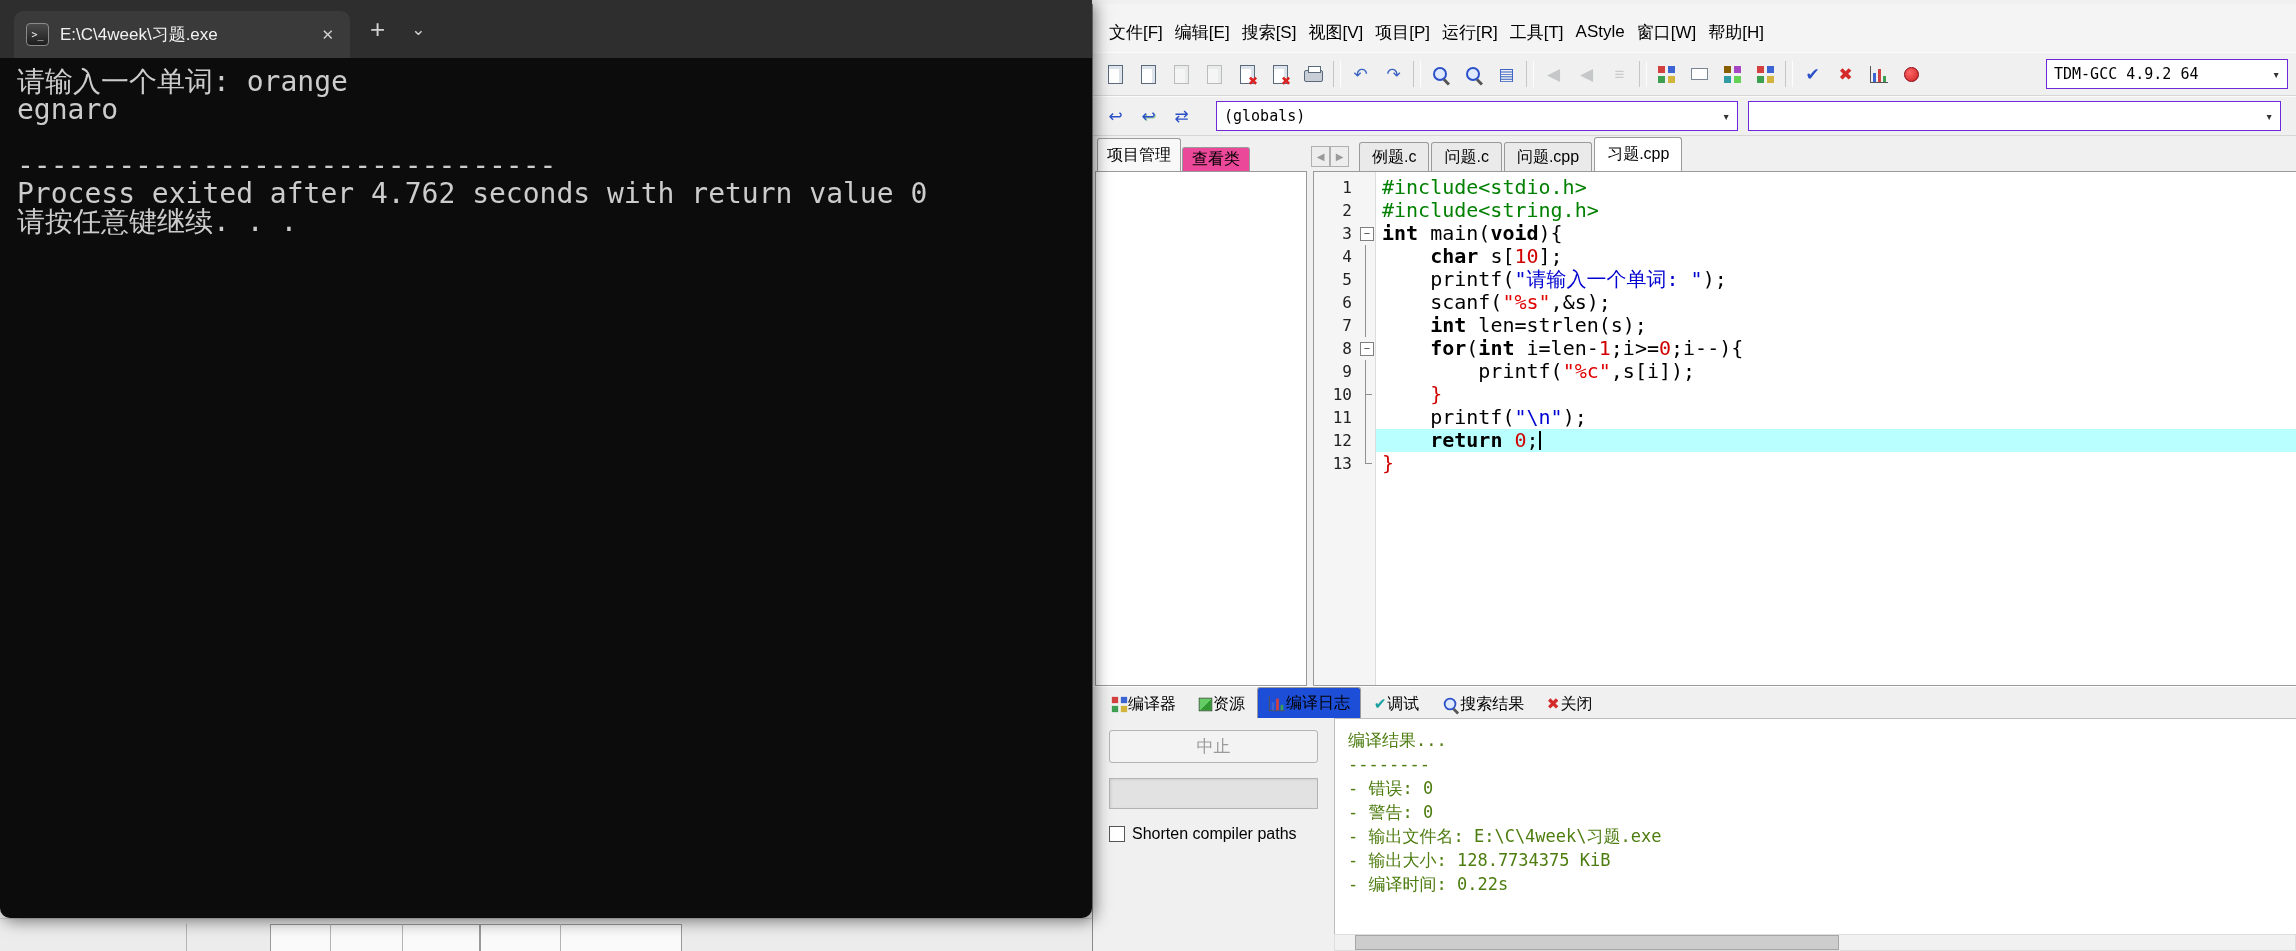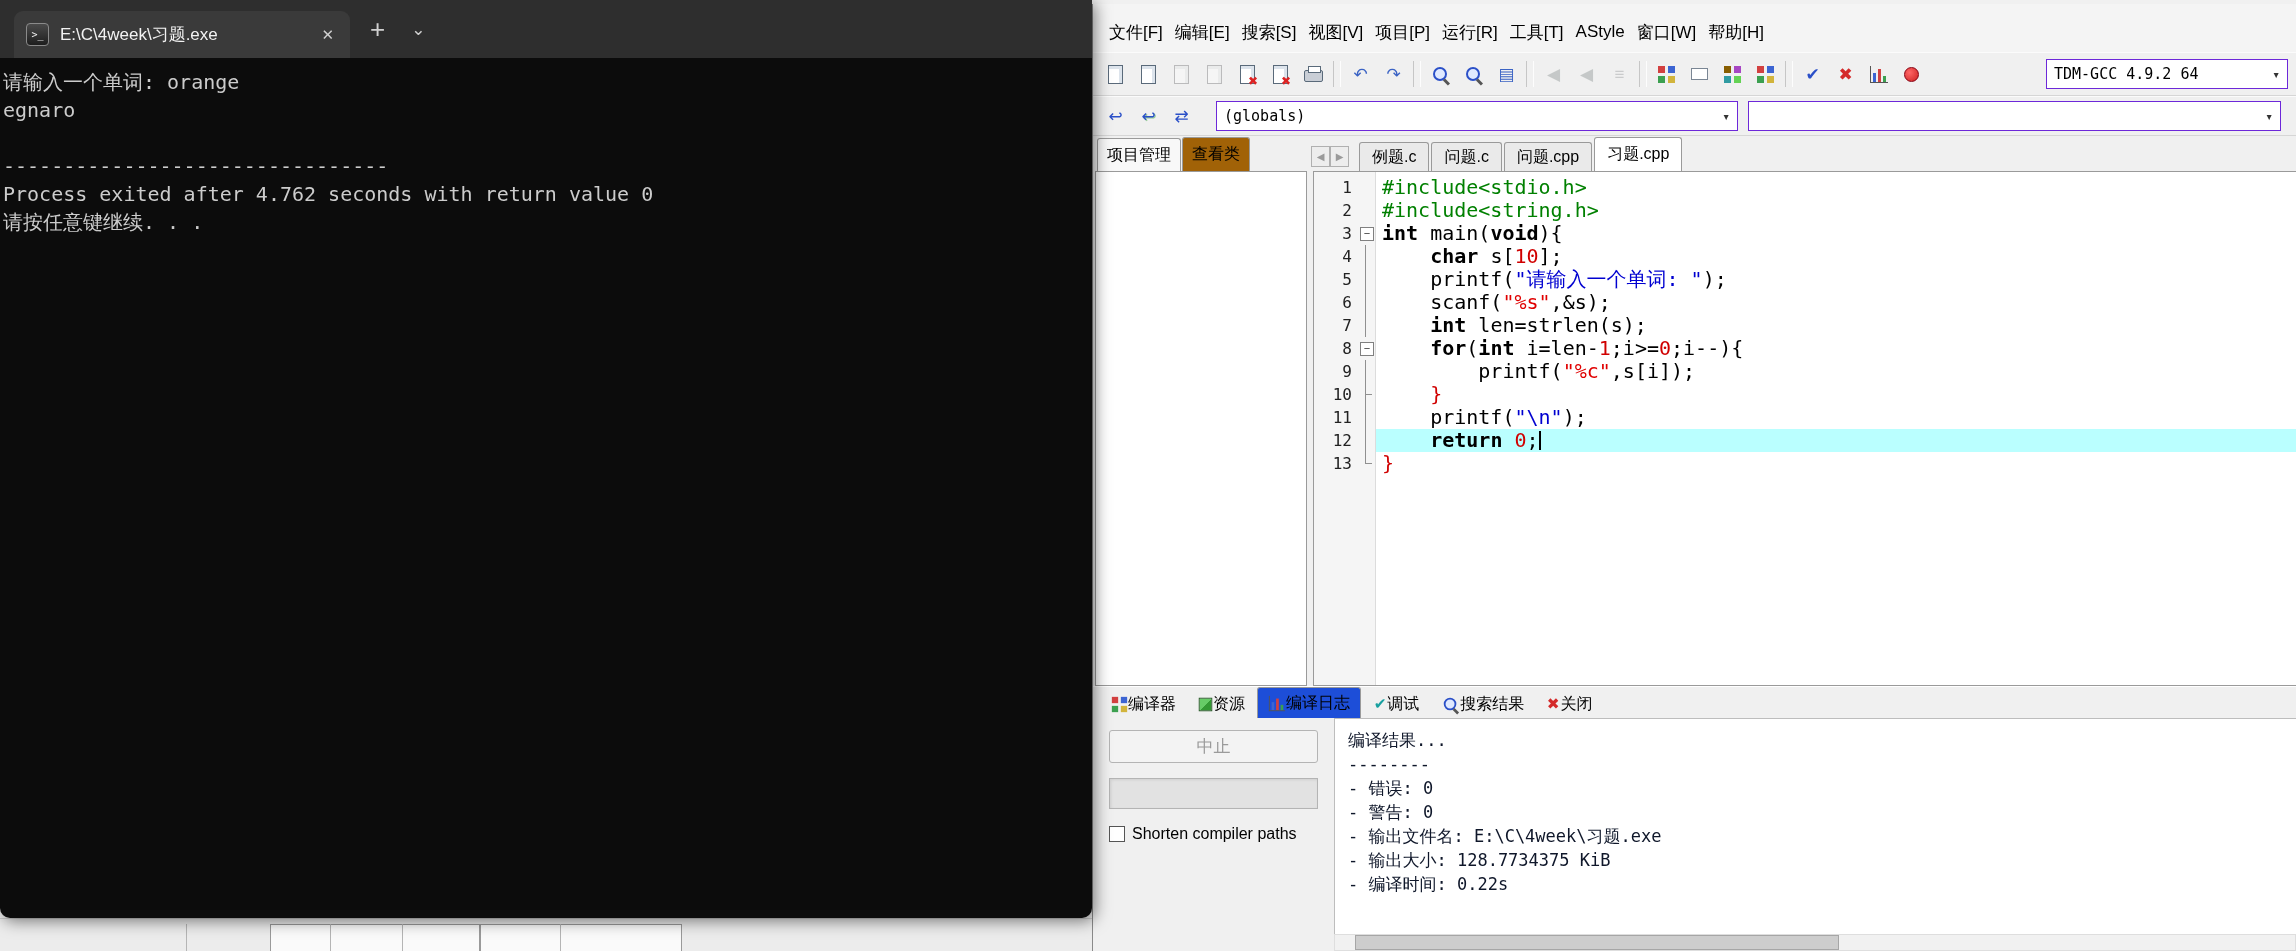--- a/index.html
+++ b/index.html
@@ -13,21 +13,21 @@
 
   
   .terminal{position:absolute;left:0;top:0;width:1092px;height:918px;background:#0c0c0c;border-radius:0 0 10px 10px;z-index:3;box-shadow:3px 3px 16px rgba(0,0,0,.5)}
   .term-titlebar{height:58px;background:#2e2e2e;display:flex;align-items:flex-end;padding-left:14px;border-radius:0}
   .term-tab{height:47px;width:336px;background:#3a3a3a;border-radius:9px 9px 0 0;display:flex;align-items:center;gap:11px;padding:0 12px;color:#f2f2f2}
   .term-tab-icon{width:23px;height:23px;border:1px solid #8a8a8a;border-radius:4px;background:linear-gradient(#4a4a4a,#1e1e1e);color:#eee;font-size:10px;display:flex;align-items:center;justify-content:center;font-family:"DejaVu Sans Mono",monospace;flex:0 0 auto}
   .term-tab-title{flex:1;font-size:17px;white-space:nowrap;overflow:hidden}
   .term-tab-close{font-size:15px;color:#cfcfcf;padding:2px 4px}
   .term-plus{align-self:center;margin-left:20px;font-size:26px;color:#d0d0d0;line-height:1}
   .term-caret{align-self:center;margin-left:26px;font-size:17px;color:#d0d0d0}
-  .term-body{padding:10px 3px;font-family:"DejaVu Sans Mono",monospace;font-size:20px;color:#cccccc}
+  .term-body{padding:10px 17px;font-family:"DejaVu Sans Mono",monospace;font-size:28px;color:#cccccc}
   .term-line{height:28px;line-height:28px;white-space:pre}
 
   
   .ide{position:absolute;left:1092px;top:4px;width:1204px;height:951px;background:#f0f0f0;display:flex;flex-direction:column;overflow:hidden;border-left:1px solid #8a8a8a}
   .title-sliver{height:8px;background:#f4f4f4}
   .menu-bar{height:40px;display:flex;align-items:center;padding-left:10px;font-size:17px;background:#f4f4f4}
   .menu-item{padding:6px 6px}
 
   .toolbar{display:flex;align-items:center;padding:0 6px;border-top:1px solid #fbfbfb;border-bottom:1px solid #d6d6d6;background:#f0f0f0}
   .toolbar-main{height:44px}
@@ -56,21 +56,21 @@
   .ic-grid-green{filter:hue-rotate(55deg)}
   .ic-chart{width:18px;height:17px;border-left:1px solid #555;border-bottom:1px solid #555;background-image:linear-gradient(#3c64d2,#3c64d2),linear-gradient(#d24040,#d24040),linear-gradient(#3ca050,#3ca050);background-repeat:no-repeat;background-size:3px 9px,3px 13px,3px 6px;background-position:left 2px bottom 0,left 7px bottom 0,left 12px bottom 0}
   .ic-bug{width:15px;height:15px;border-radius:50%;background:radial-gradient(circle at 35% 35%,#f66,#c22);border:1px solid #801}
   .ic-res{width:15px;height:15px;background:linear-gradient(135deg,#6c6 0 50%,#393 50%);border:1px solid #252}
   .ic-door{width:24px;height:22px;font-size:18px}
   .ic-door-green{text-shadow:1px 1px 0 #9c9}
 
   
   .tab-row{height:35px;display:flex;align-items:flex-end;background:#f0f0f0;padding-left:4px}
   .left-tabs{width:212px;display:flex;align-items:flex-end}
-  .ltab{height:34px;padding:0 9px;font-size:16px;border:1px solid #9a9a9a;border-bottom:none;background:#a16207;border-radius:3px 3px 0 0;display:flex;align-items:center;margin-right:1px;white-space:nowrap}
+  .ltab{height:24px;padding:0 9px;font-size:16px;border:1px solid #9a9a9a;border-bottom:none;background:#ec4899;border-radius:3px 3px 0 0;display:flex;align-items:center;margin-right:1px;white-space:nowrap}
   .ltab.active{background:#f8f8f8;height:33px}
   .tab-arrows{display:flex;margin-left:2px;margin-bottom:4px}
   .tarrow{width:19px;height:21px;border:1px solid #b0b0b0;background:#ededed;color:#9a9a9a;font-size:10px;display:flex;align-items:center;justify-content:center}
   .etabs{display:flex;align-items:flex-end;margin-left:10px}
   .etab{height:29px;padding:0 12px;font-size:16px;border:1px solid #9a9a9a;border-bottom:none;border-radius:3px 3px 0 0;background:#eaeaea;display:flex;align-items:center;margin-right:2px;white-space:nowrap}
   .etab.active{background:#ffffff;height:34px}
 
   
   .main-row{height:515px;display:flex;padding-left:2px}
   .project-panel{width:212px;background:#fff;border:1px solid #9a9a9a}
@@ -103,21 +103,21 @@
   .btab.active{background:#1d4ed8;border:1px solid #9a9a9a;border-bottom:none;border-radius:3px 3px 0 0;height:31px}
   .btab .ticon{transform:scale(.9)}
   .glyph-icon{font-size:17px;line-height:1}
 
   .bottom-content{height:216px;display:flex;background:#f0f0f0}
   .bc-left{width:241px;padding:12px 16px}
   .abort-btn{width:100%;height:33px;background:#f3f3f3;border:1px solid #b4b4b4;border-radius:3px;color:#9b9b9b;font-size:17px;display:flex;align-items:center;justify-content:center}
   .progress{margin-top:15px;height:31px;background:#e2e2e2;border:1px solid #b4b4b4;box-shadow:inset 1px 1px 3px #cfcfcf}
   .shorten{margin-top:16px;display:flex;align-items:center;gap:7px;font-size:16px}
   .checkbox{width:16px;height:16px;background:#fff;border:1px solid #555;flex:0 0 auto}
-  .bc-right{flex:1;background:#fff;border-left:1px solid #bdbdbd;border-top:1px solid #bdbdbd;padding:9px 13px;font-family:"DejaVu Sans Mono",monospace;font-size:17px;color:#0f172a;overflow:hidden}
+  .bc-right{flex:1;background:#fff;border-left:1px solid #bdbdbd;border-top:1px solid #bdbdbd;padding:9px 13px;font-family:"DejaVu Sans Mono",monospace;font-size:17px;color:#4d7c0f;overflow:hidden}
   .log-line{height:24px;line-height:24px;white-space:pre}
 
   .hscroll{height:17px;display:flex}
   .hs-left{width:241px;background:#f0f0f0}
   .hs-track{flex:1;background:#f1f1f1;border:1px solid #dedede;position:relative}
   .hs-thumb{position:absolute;left:20px;width:484px;top:0;bottom:0;background:#cdcdcd;border:1px solid #a6a6a6}
   .ide-bottom-pad{flex:1;background:#f0f0f0}
 </style>
 </head>
 <body>

